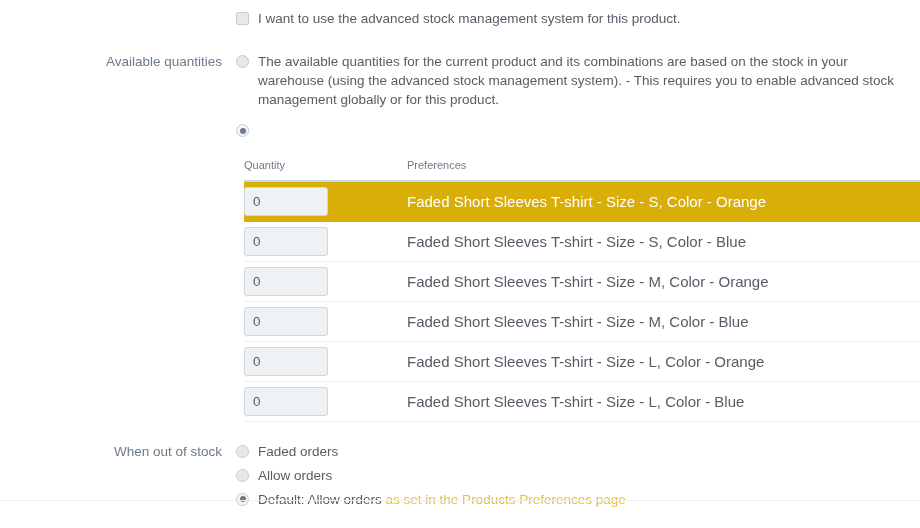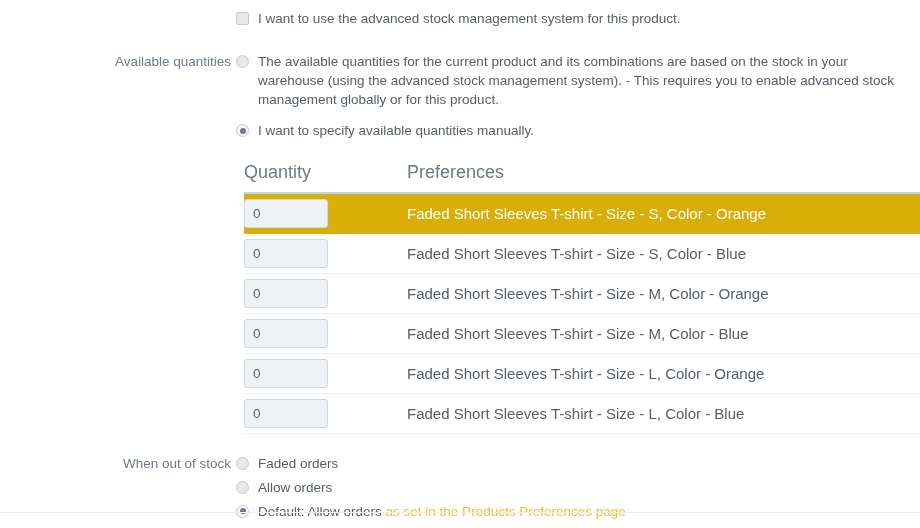--- a/index.html
+++ b/index.html
@@ -27,21 +27,21 @@
   
   .form-row {
     display: flex;
     align-items: flex-start;
     width: 920px;
   }
   .label-col {
     width: 236px;
     min-width: 236px;
     text-align: right;
-    padding-right: 5px;
+    padding-right: 14px;
     color: #6c7a89;
     font-size: 13.5px;
     line-height: 19px;
   }
   .control-col {
     flex: 1 1 auto;
     padding-left: 0px;
     min-width: 0;
   }
 
@@ -110,21 +110,21 @@
   }
   table.combos {
     width: 676px;
     border-collapse: collapse;
     table-layout: fixed;
   }
   table.combos th {
     text-align: left;
     font-weight: normal;
     color: #6c7a89;
-    font-size: 18px;
+    font-size: 11px;
     padding: 0 0 9px 0;
     border-bottom: 2px solid #bdd8e6;
   }
   th.col-qty { width: 163px; padding-left: 9px; }
   th.col-desig { padding-left: 4px; }
 
   table.combos td {
     border-bottom: 1px solid #eceef0;
     padding: 0;
     height: 40px;
@@ -202,21 +202,20 @@
         <span class="opt-text">The available quantities for the current product and its combinations are based on the stock in your warehouse (using the advanced stock management system).  - This requires you to enable advanced stock management globally or for this product.</span>
       </label>
     </div>
   </div>
 
   <div class="form-row row-manual">
     <div class="label-col"></div>
     <div class="control-col">
       <label class="opt">
         <span class="radio checked"></span>
-        <span class="opt-text">I want to specify available quantities manually.</span>
       </label>
     </div>
   </div>
 
   <div class="table-wrap">
     <table class="combos">
       <thead>
         <tr>
           <th class="col-qty">Quantity</th>
           <th class="col-desig">Preferences</th>

